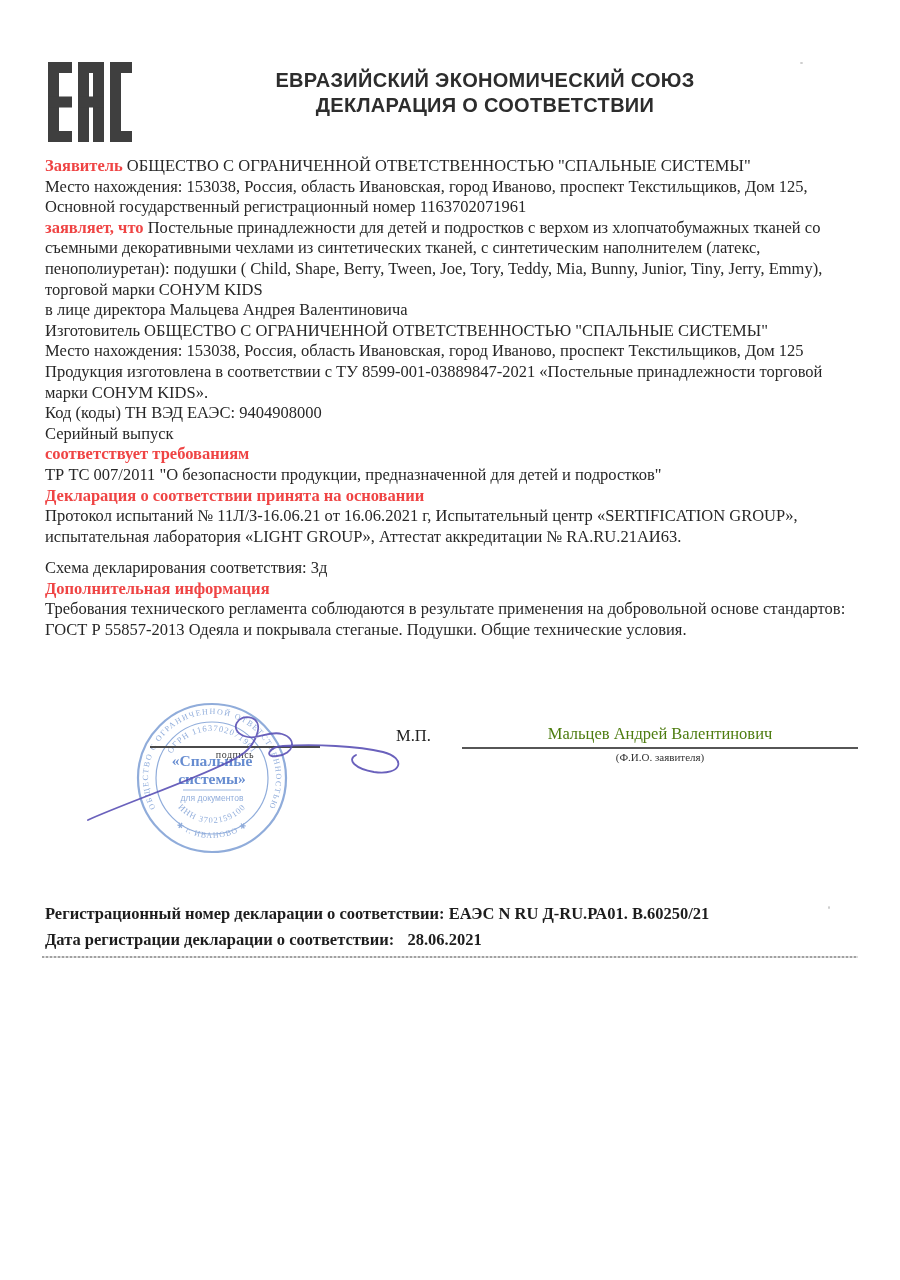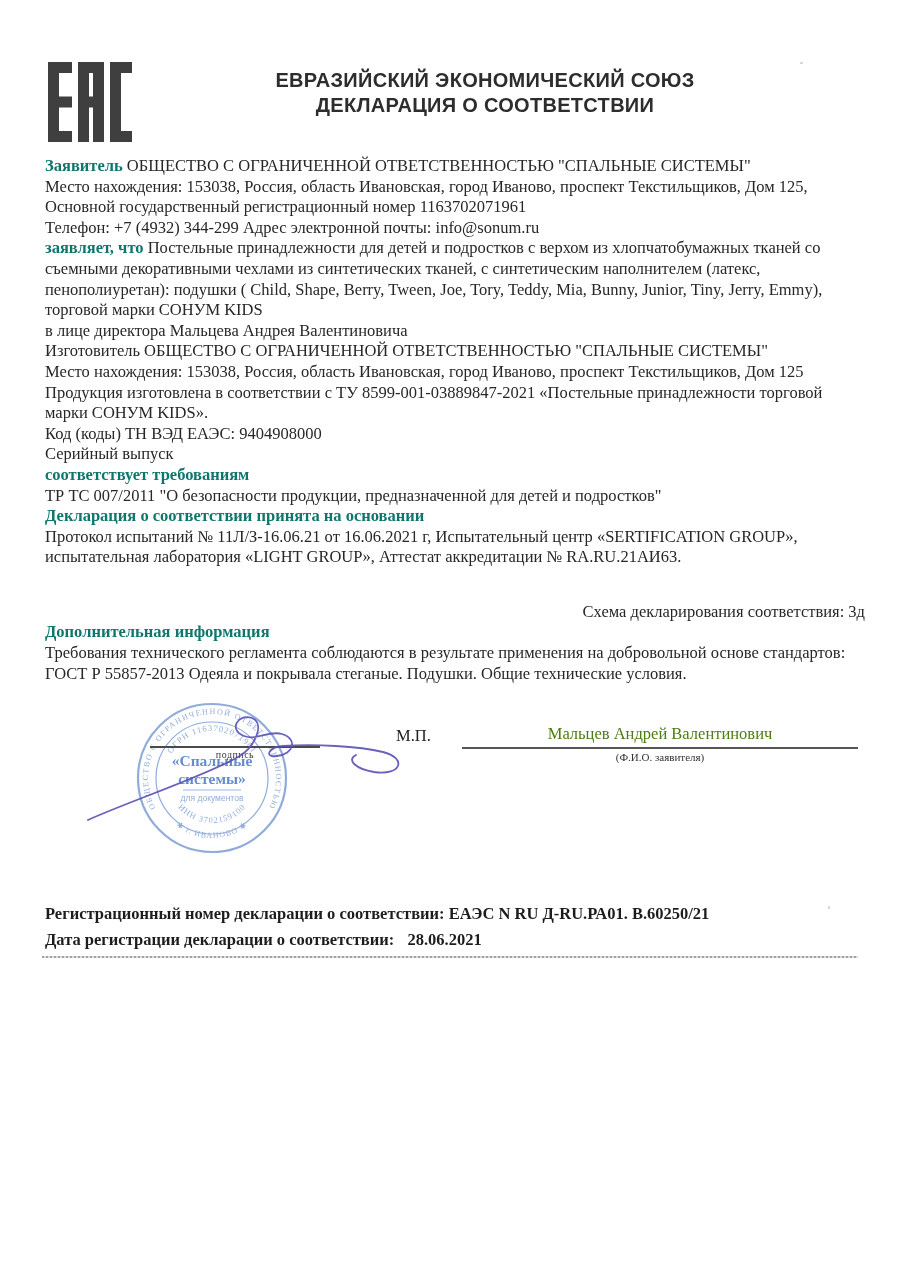--- a/index.html
+++ b/index.html
@@ -24,22 +24,22 @@
     font-weight:bold;font-size:20px;line-height:25px;
     letter-spacing:0.3px;color:#2d2d2d;
   }
   
   .doc-body{
     position:absolute;left:45px;top:156px;width:820px;
     font-size:16.5px;line-height:20.6px;color:#272727;
     z-index:2;
   }
   .doc-body p{margin:0;padding:0;}
-  .doc-body p.section-gap{margin-top:34px;text-align:right;}
-  .doc-body b{color:#0f766e;}
+  .doc-body p.section-gap{margin-top:11px;}
+  .doc-body b{color:#ef4444;}
   
   .stamp-wrap{position:absolute;left:132px;top:698px;width:160px;height:160px;z-index:1;opacity:.84;}
   .signature-ink{position:absolute;left:80px;top:700px;width:340px;height:135px;z-index:4;}
   .sig-line{position:absolute;left:150px;top:746px;width:170px;height:2px;background:#4a4a4a;z-index:2;}
   .sig-caption{
     position:absolute;left:150px;top:749px;width:170px;text-align:center;
     font-size:10px;color:#3a3a3a;z-index:3;letter-spacing:.5px;
   }
   .mp-label{position:absolute;left:396px;top:726px;font-size:16.5px;color:#222;z-index:2;}
   .signer-block{position:absolute;left:462px;top:724px;width:396px;text-align:center;z-index:2;}
@@ -86,21 +86,20 @@
 
   <div class="doc-titles">
     <div>ЕВРАЗИЙСКИЙ ЭКОНОМИЧЕСКИЙ СОЮЗ</div>
     <div>ДЕКЛАРАЦИЯ О СООТВЕТСТВИИ</div>
   </div>
 
   <div class="doc-body">
       <p><b>Заявитель</b> ОБЩЕСТВО С ОГРАНИЧЕННОЙ ОТВЕТСТВЕННОСТЬЮ "СПАЛЬНЫЕ СИСТЕМЫ"</p>
       <p>Место нахождения: 153038, Россия, область Ивановская, город Иваново, проспект Текстильщиков, Дом 125,</p>
       <p>Основной государственный регистрационный номер 1163702071961</p>
-      <p>Телефон: +7 (4932) 344-299 Адрес электронной почты: info@sonum.ru</p>
       <p><b>заявляет, что</b> Постельные принадлежности для детей и подростков с верхом из хлопчатобумажных тканей со съемными декоративными чехлами из синтетических тканей, с синтетическим наполнителем (латекс, пенополиуретан): подушки ( Child, Shape, Berry, Tween, Joe, Tory, Teddy, Mia, Bunny, Junior, Tiny, Jerry, Emmy), торговой марки СОНУМ KIDS</p>
       <p>в лице директора Мальцева Андрея Валентиновича</p>
       <p>Изготовитель ОБЩЕСТВО С ОГРАНИЧЕННОЙ ОТВЕТСТВЕННОСТЬЮ "СПАЛЬНЫЕ СИСТЕМЫ"</p>
       <p>Место нахождения: 153038, Россия, область Ивановская, город Иваново, проспект Текстильщиков, Дом 125</p>
       <p>Продукция изготовлена в соответствии с ТУ 8599-001-03889847-2021 «Постельные принадлежности торговой марки СОНУМ KIDS».</p>
       <p>Код (коды) ТН ВЭД ЕАЭС: 9404908000</p>
       <p>Серийный выпуск</p>
       <p><b>соответствует требованиям</b></p>
       <p>ТР ТС 007/2011 "О безопасности продукции, предназначенной для детей и подростков"</p>
       <p><b>Декларация о соответствии принята на основании</b></p>

